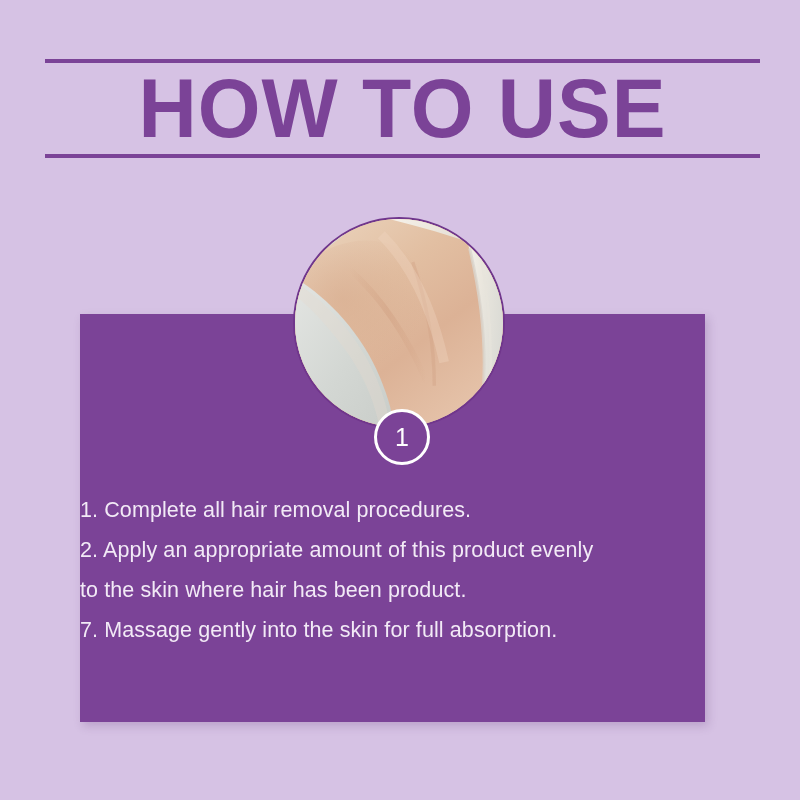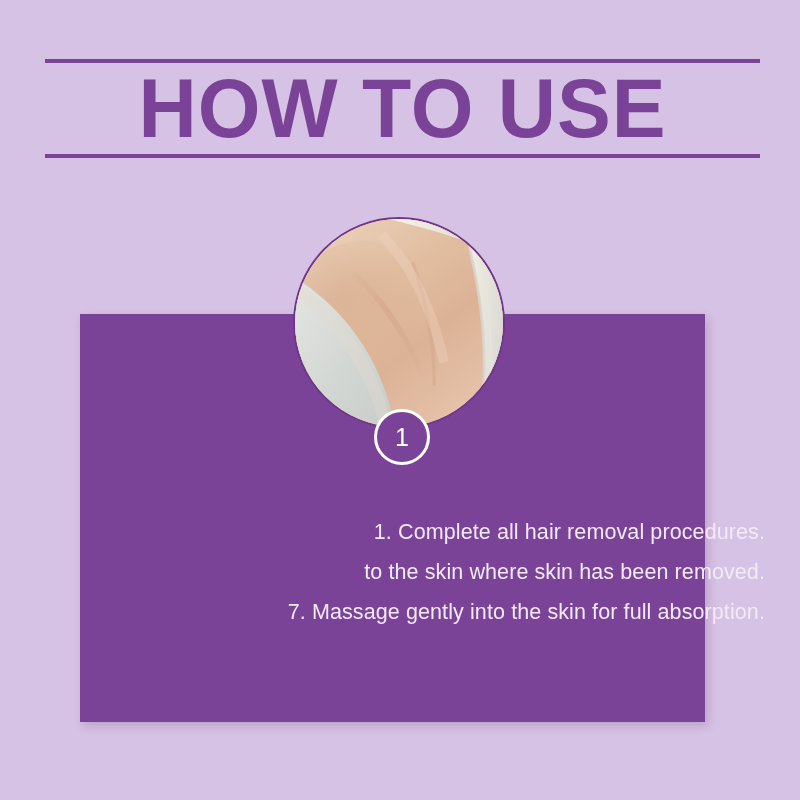--- a/index.html
+++ b/index.html
@@ -103,23 +103,23 @@
     font-size: 25px;
     font-weight: normal;
     line-height: 50px;
     text-align: center;
   }
 
   
   #instructions {
     position: absolute;
     left: 80px;
-    top: 512px;
+    top: 490px;
     width: 685px;
-    text-align: right;
+    text-align: left;
   }
   .instr-line {
     color: #f2eaf6;
     font-family: "Liberation Sans", sans-serif;
     font-size: 21.5px;
     font-weight: normal;
     line-height: 40px;
     white-space: nowrap;
     letter-spacing: 0.1px;
   }
@@ -187,17 +187,18 @@
       <path d="M120,44 C134,84 142,128 142,170" stroke="#d3a487" stroke-width="3.5" fill="none" opacity="0.45"></path>
 
       <path d="M88,16 C118,46 140,92 152,146" stroke="#f0d8c2" stroke-width="10" fill="none" opacity="0.35"></path>
     </svg>
   </div>
 
   <div id="step-badge">1</div>
 
   <div id="instructions">
     <div class="instr-line">1. Complete all hair removal procedures.</div>
-    <div class="instr-line">to the skin where skin has been removed.</div>
+    <div class="instr-line">2. Apply an appropriate amount of this product evenly</div>
+    <div class="instr-line">to the skin where hair has been product.</div>
     <div class="instr-line">7. Massage gently into the skin for full absorption.</div>
   </div>
 
 </div>
 
 </body></html>

